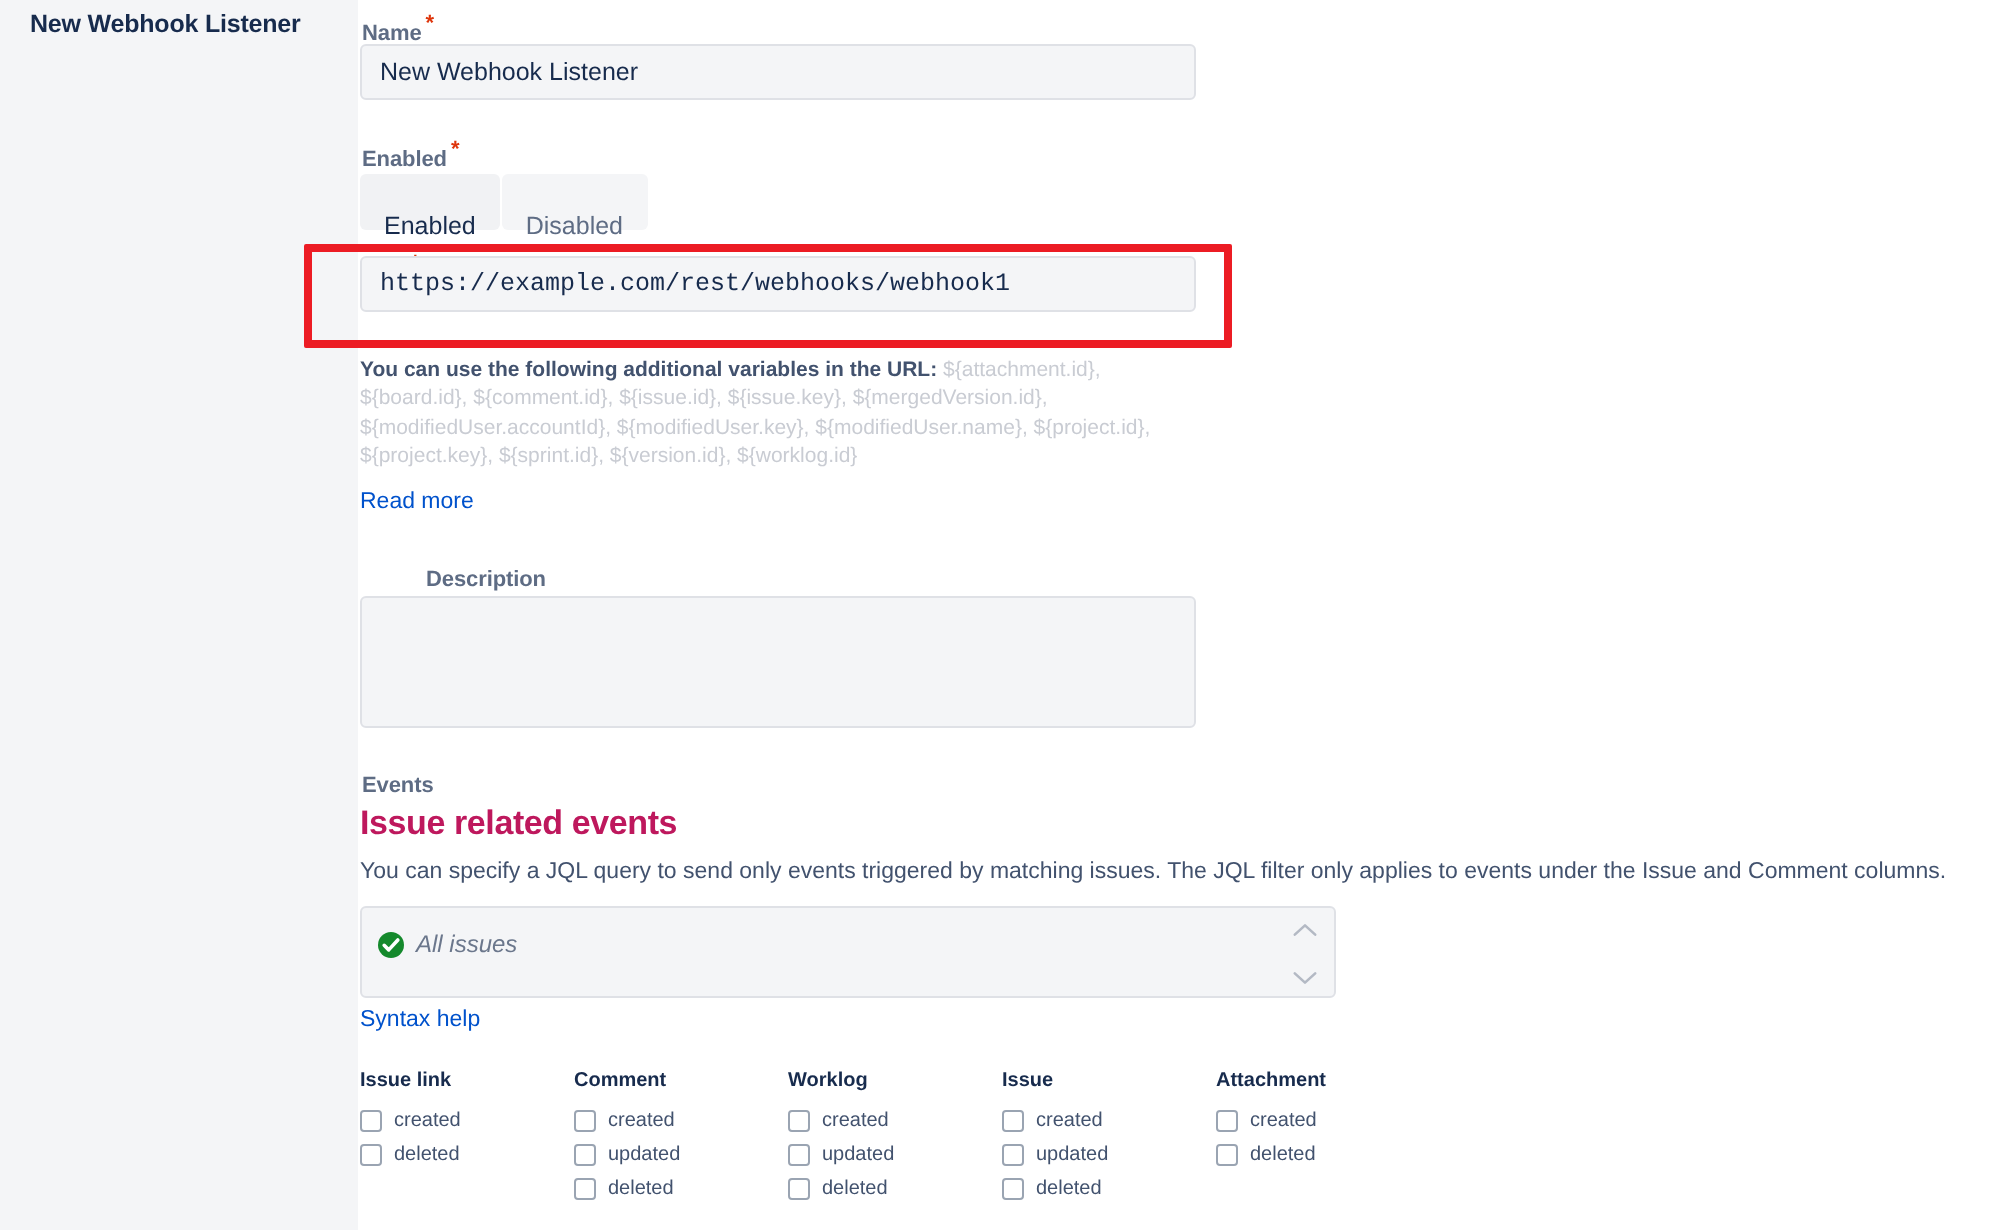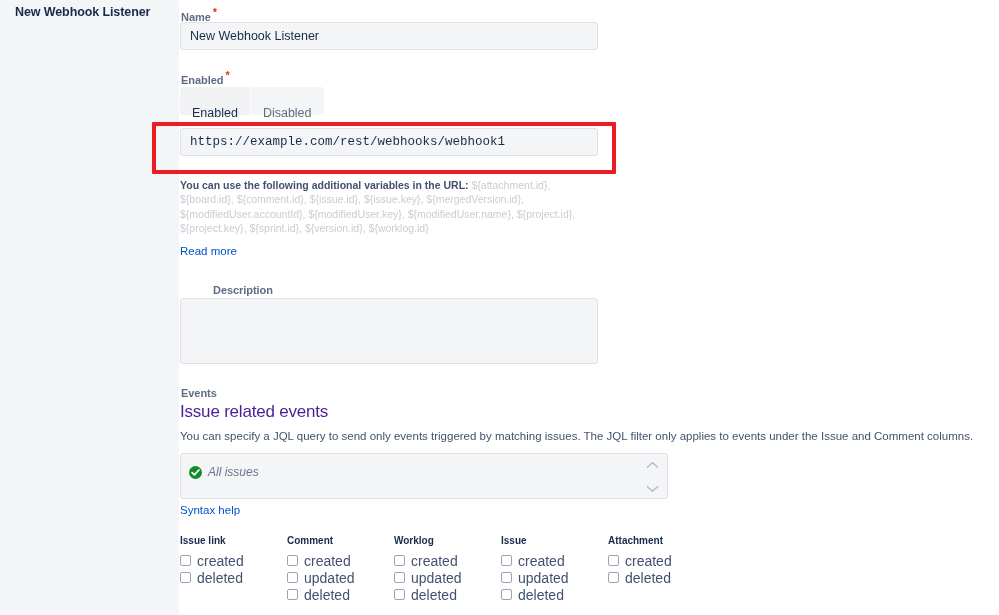--- a/index.html
+++ b/index.html
@@ -152,22 +152,22 @@
     color: #172b4d;
     padding: 6px 9px;
   }
 
   
   #label-events { left: 2px; top: 387px; }
   .section-heading {
     position: absolute;
     left: 1px; top: 402px;
     font-size: 17px;
-    color: #4c1d95;
-    font-weight: normal;
+    color: #be185d;
+    font-weight: bold;
     letter-spacing: -0.2px;
     white-space: nowrap;
   }
   .section-desc {
     position: absolute;
     left: 1px; top: 429px;
     width: 805px;
     font-size: 11.5px;
     color: #42526e;
     line-height: 15px;
@@ -232,21 +232,21 @@
   .cb-box {
     width: 11px; height: 11px;
     border: 1px solid #9aa4b2;
     border-radius: 2px;
     background: #ffffff;
     margin-right: 6px;
     cursor: pointer;
     flex: none;
   }
   .cb-label {
-    font-size: 14px;
+    font-size: 10px;
     color: #42526e;
     cursor: pointer;
     white-space: nowrap;
   }
 </style>
 </head>
 <body>
 
 <div id="app">
 

